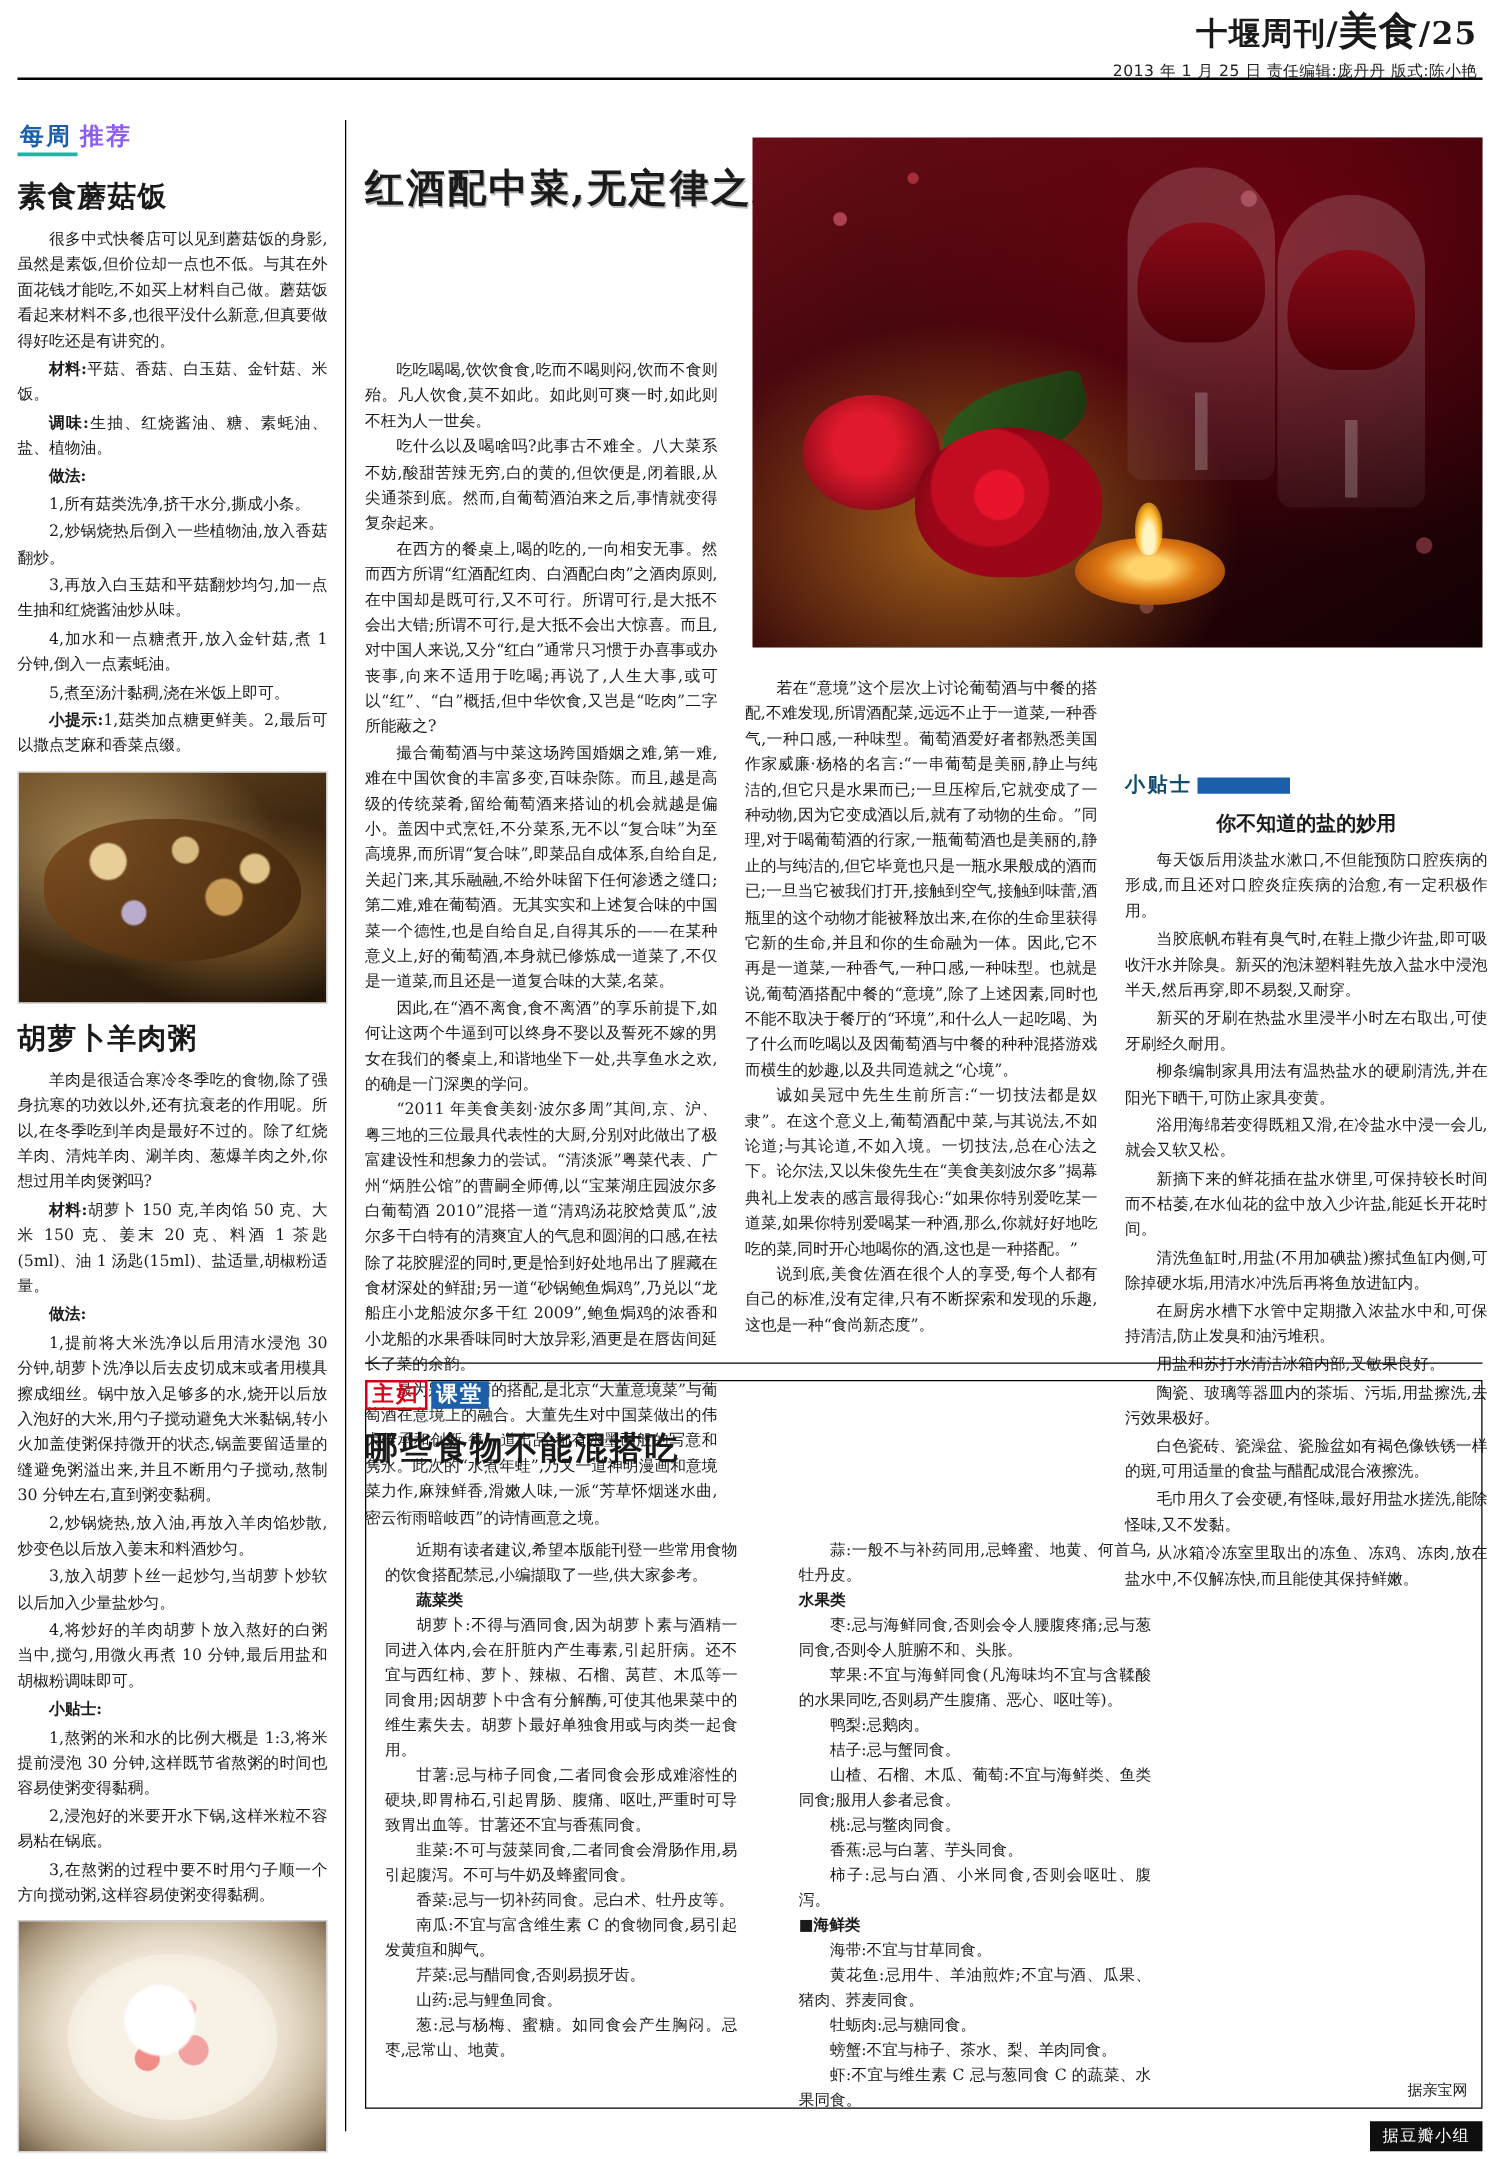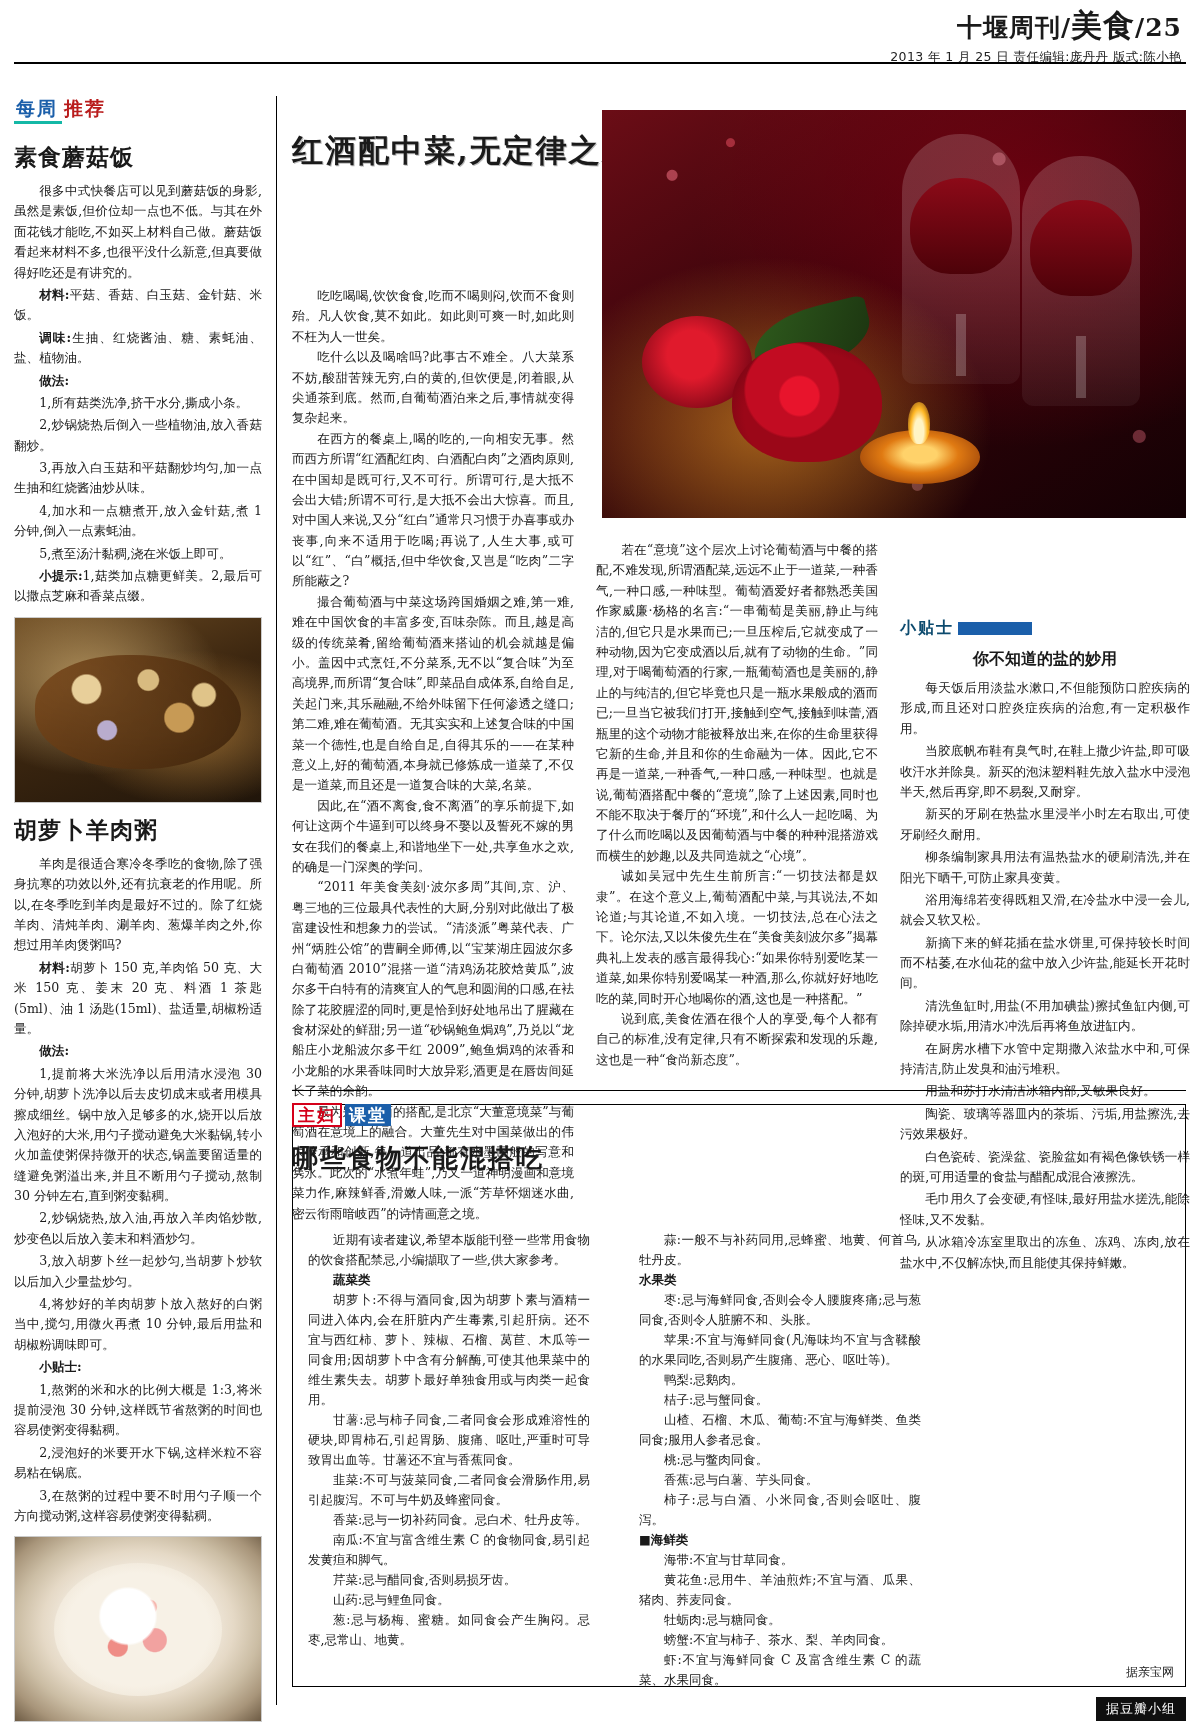--- a/index.html
+++ b/index.html
@@ -44,21 +44,21 @@
   }
   .badge-week {
     font-family:"DejaVu Serif","Liberation Serif",serif;
     font-size:19px; font-weight:bold;
     color:#1b5faa; letter-spacing:2px;
     border-bottom:3px solid #14b8a6;
     padding:0 4px 2px 2px;
   }
   .badge-rec {
     font-family:"DejaVu Serif","Liberation Serif",serif;
-    font-size:19px; font-weight:bold; color:#b91c1c;
+    font-size:19px; font-weight:bold; color:#8b5cf6;
     margin-left:2px; letter-spacing:2px;
   }
 
   h3.recipe-title {
     text-align:left; font-size:23px; font-weight:bold;
     font-family:"DejaVu Serif","Liberation Serif",serif;
     margin:12px 0 8px 0; letter-spacing:1px;
   }
   .body-cn {
     font-family:"DejaVu Serif","Liberation Serif",serif;
@@ -397,19 +397,19 @@
     <p>桔子:忌与蟹同食。</p>
     <p>山楂、石榴、木瓜、葡萄:不宜与海鲜类、鱼类同食;服用人参者忌食。</p>
     <p>桃:忌与鳖肉同食。</p>
     <p>香蕉:忌与白薯、芋头同食。</p>
     <p>柿子:忌与白酒、小米同食,否则会呕吐、腹泻。</p>
     <span class="subhead2">■海鲜类</span>
     <p>海带:不宜与甘草同食。</p>
     <p>黄花鱼:忌用牛、羊油煎炸;不宜与酒、瓜果、猪肉、荞麦同食。</p>
     <p>牡蛎肉:忌与糖同食。</p>
     <p>螃蟹:不宜与柿子、茶水、梨、羊肉同食。</p>
-    <p>虾:不宜与海鲜同食 C 及富含维生素 C 的蔬菜、水果同食。</p>
+    <p>虾:不宜与维生素 C 忌与葱同食 C 的蔬菜、水果同食。</p>
   </div>
 
   <div class="source-note">据亲宝网</div>
   <div class="footer-logo">据豆瓣小组</div>
 
 </div>
 
 </body></html>

